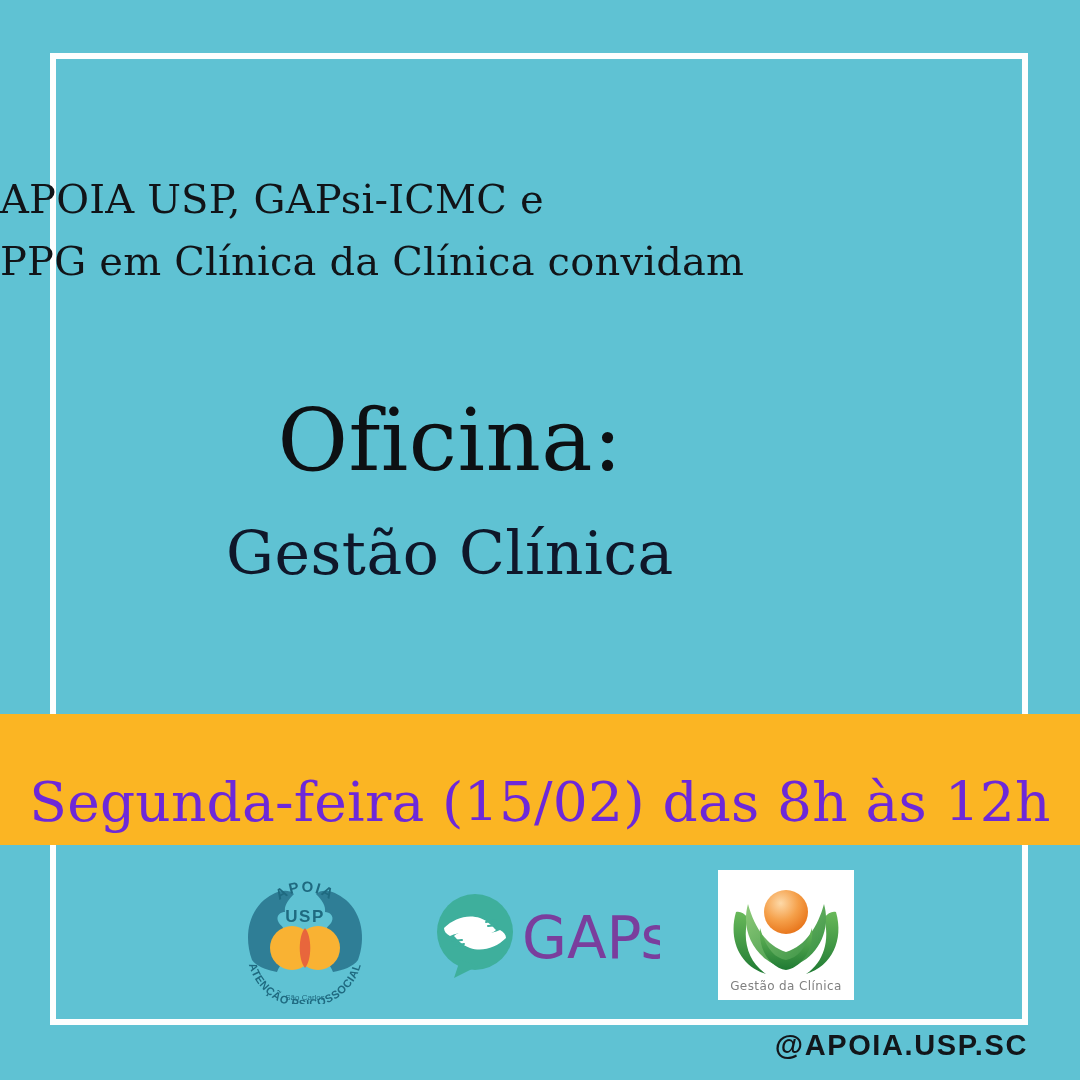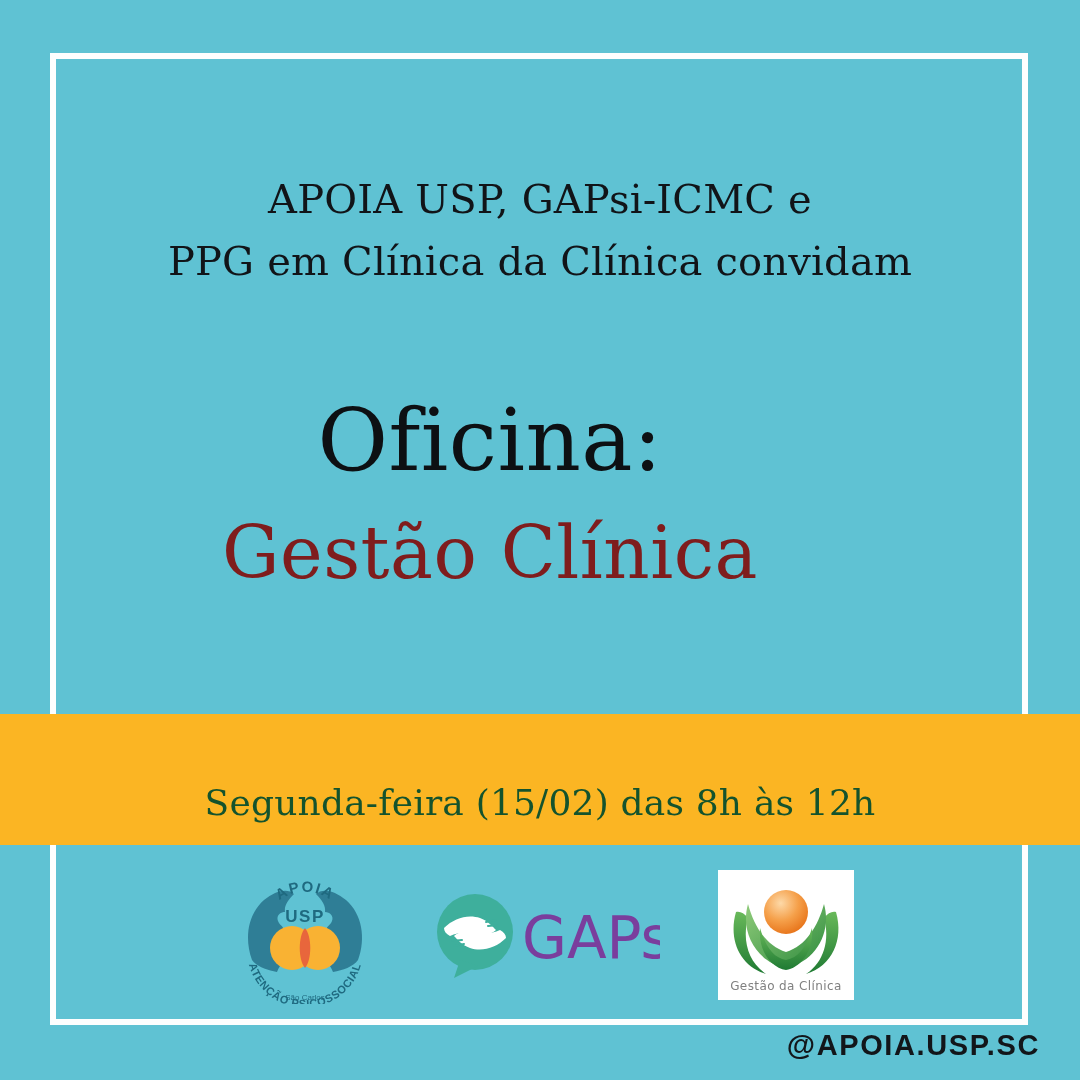--- a/index.html
+++ b/index.html
@@ -33,74 +33,72 @@
     pointer-events: none;
     z-index: 2;
   }
 
   
   .header-block {
     position: absolute;
     left: 0;
     top: 168px;
     width: 1080px;
-    text-align: center;
     z-index: 3;
   }
   .header-line {
     font-family: "DejaVu Serif", "Liberation Serif", serif;
     font-size: 40px;
     line-height: 62px;
     color: #111418;
     letter-spacing: 0.2px;
     white-space: nowrap;
   }
 
   
   .title-block {
     position: absolute;
     left: 0;
     top: 386px;
     width: 900px;
     text-align: center;
     z-index: 3;
-    padding-left: 40px;
   }
   .title-line-1 {
     font-family: "DejaVu Serif", "Liberation Serif", serif;
     font-size: 86px;
     line-height: 108px;
     color: #0d1013;
     letter-spacing: 0.5px;
   }
   .title-line-2 {
     font-family: "DejaVu Serif", "Liberation Serif", serif;
-    font-size: 72px;
+    font-size: 60px;
     line-height: 118px;
-    color: #7f1d1d;
+    color: #0f172a;
     letter-spacing: 0.5px;
   }
 
   
   .banner {
     position: absolute;
     left: 0;
     top: 714px;
     width: 1080px;
     height: 131px;
     background: #FBB523;
     display: flex;
     align-items: center;
     justify-content: center;
     z-index: 4;
   }
   .banner-text {
     font-family: "DejaVu Serif", "Liberation Serif", serif;
-    font-size: 36px;
-    color: #14532d;
+    font-size: 55px;
+    color: #6d28d9;
     letter-spacing: 0.2px;
     white-space: nowrap;
     margin-top: 45px;
   }
 
   
   .logos {
     position: absolute;
     left: 0;
     top: 862px;
@@ -112,21 +110,21 @@
   .logo {
     position: absolute;
   }
   .logo-apoia   { left: 236px; top: 2px;  width: 138px; height: 140px; }
   .logo-gapsi   { left: 430px; top: 26px; width: 230px; height: 92px;  }
   .logo-gestao  { left: 718px; top: 8px;  width: 136px; height: 128px; }
 
   
   .handle {
     position: absolute;
-    right: 40px;
+    right: 52px;
     bottom: 18px;
     font-family: "Liberation Sans", sans-serif;
     font-size: 29px;
     font-weight: bold;
     letter-spacing: 1.6px;
     color: #12161a;
     z-index: 5;
     white-space: nowrap;
   }
 </style>

